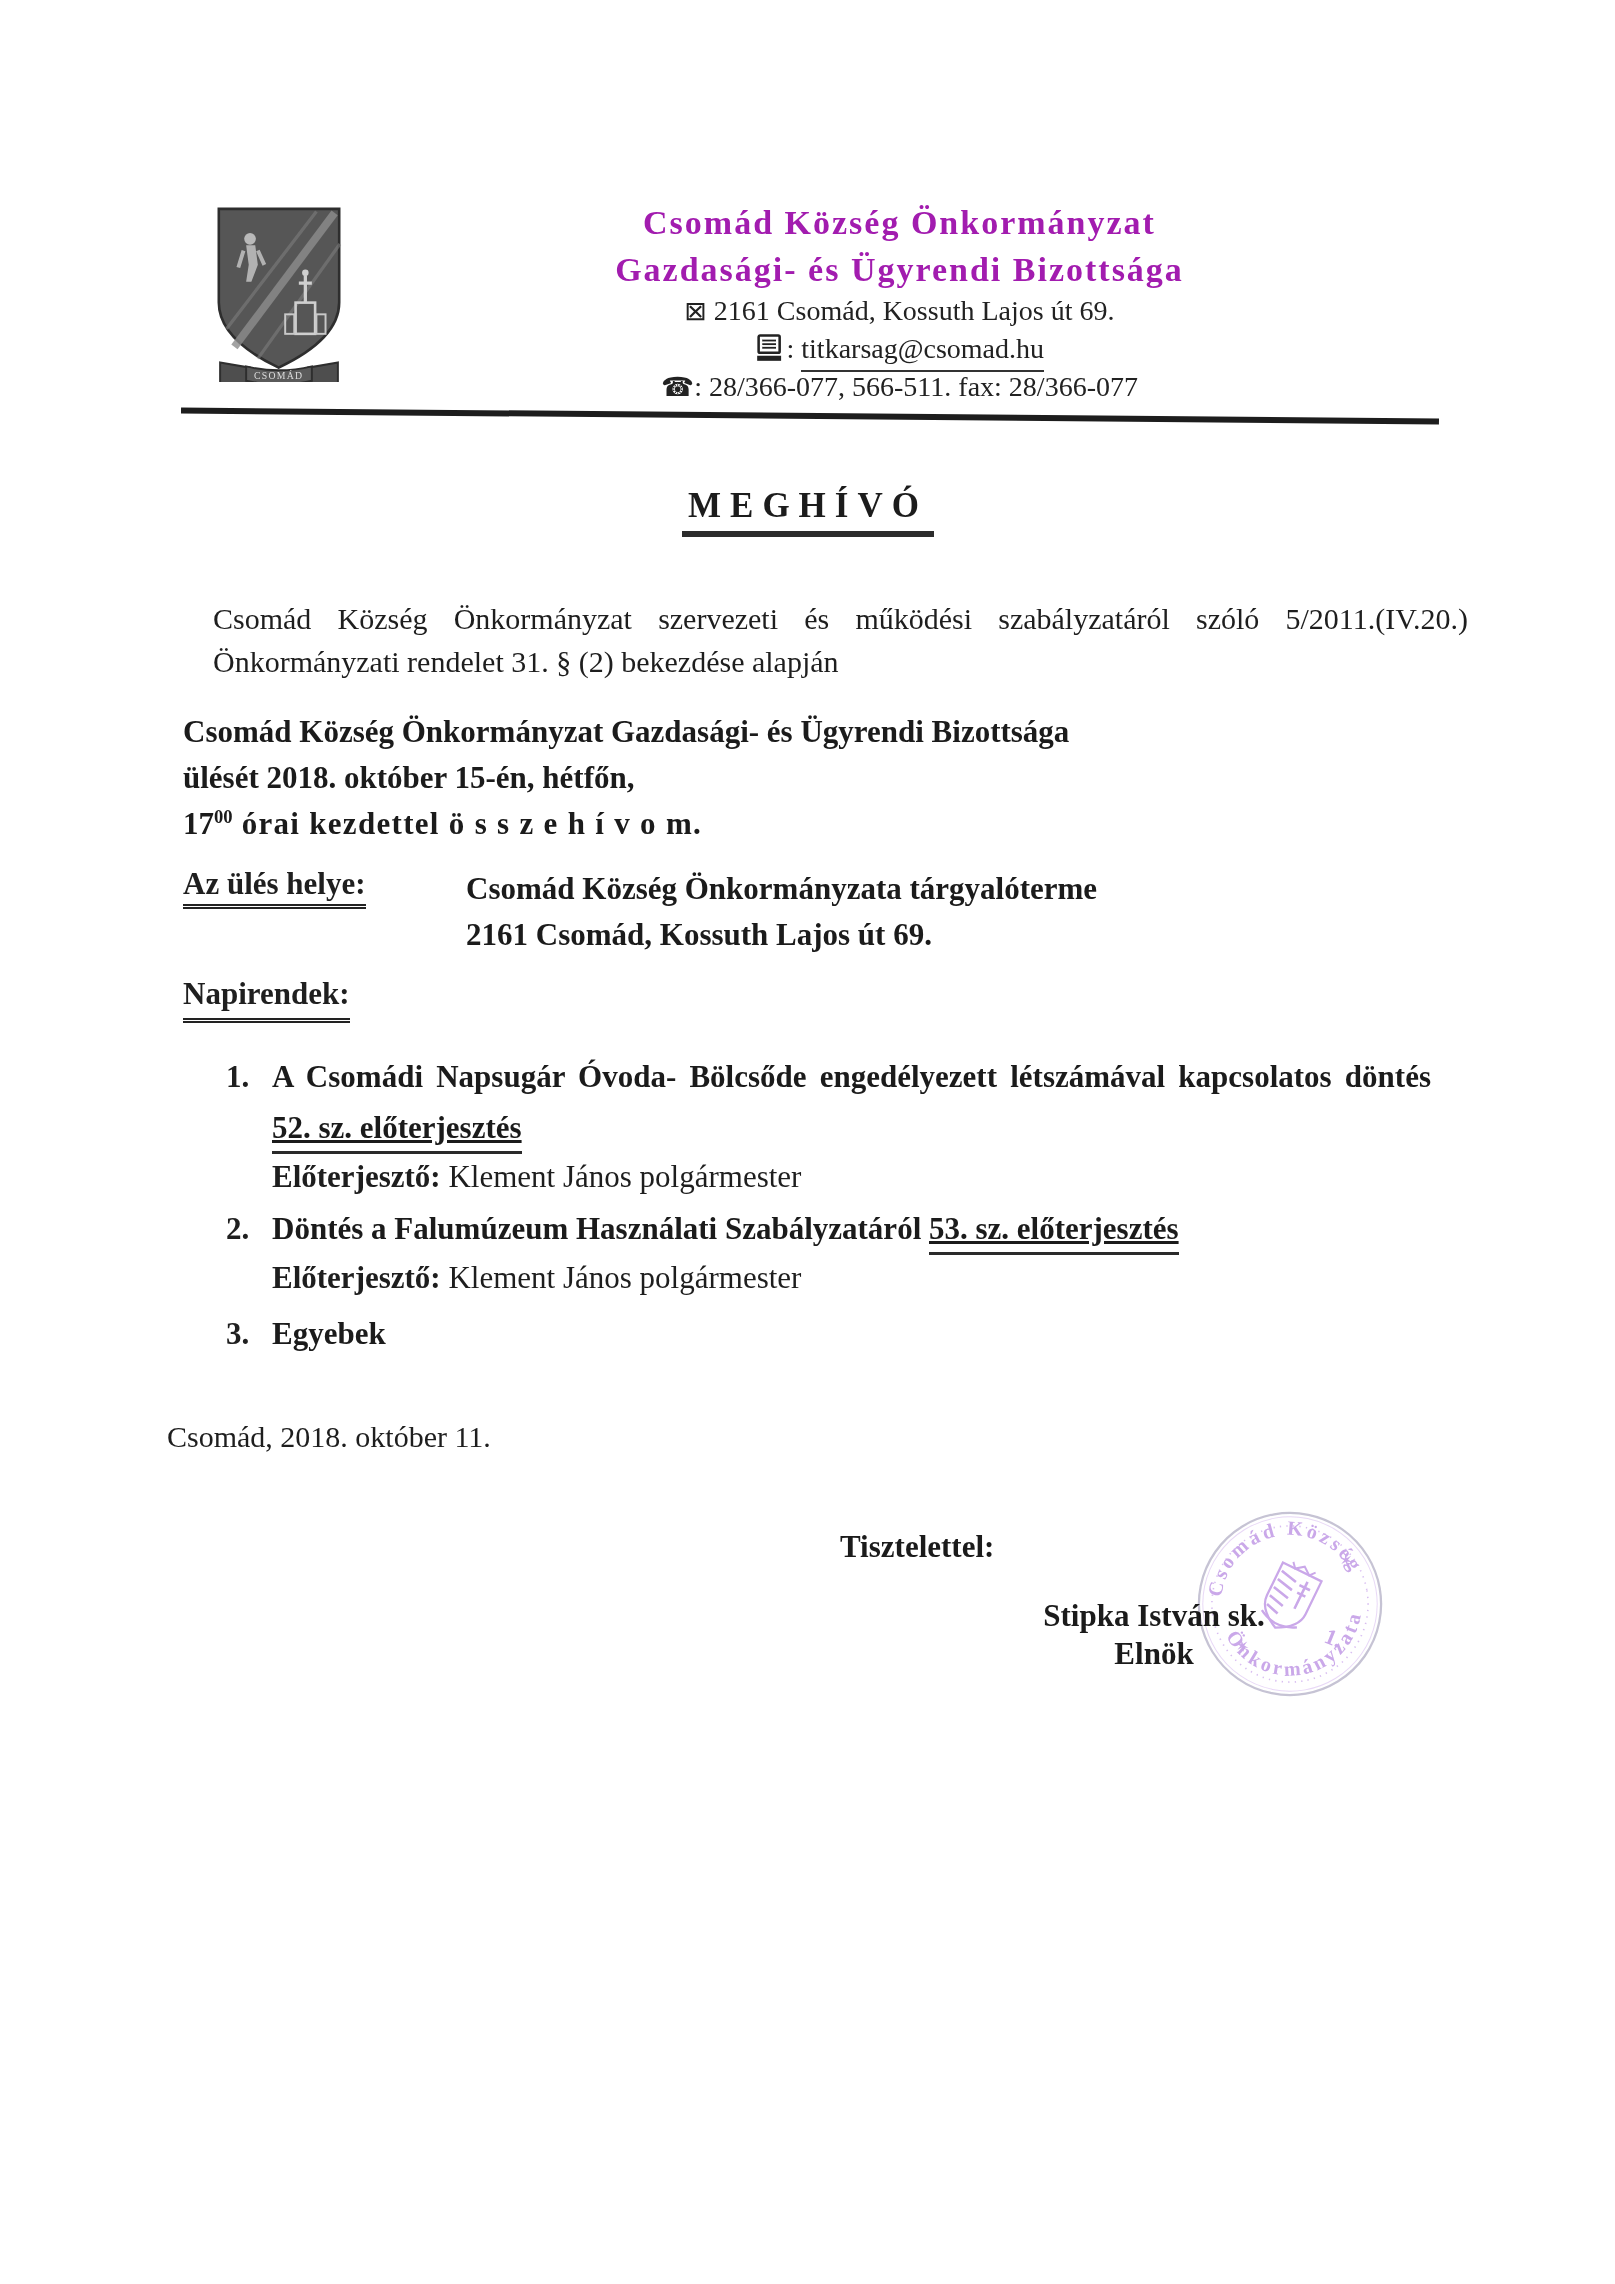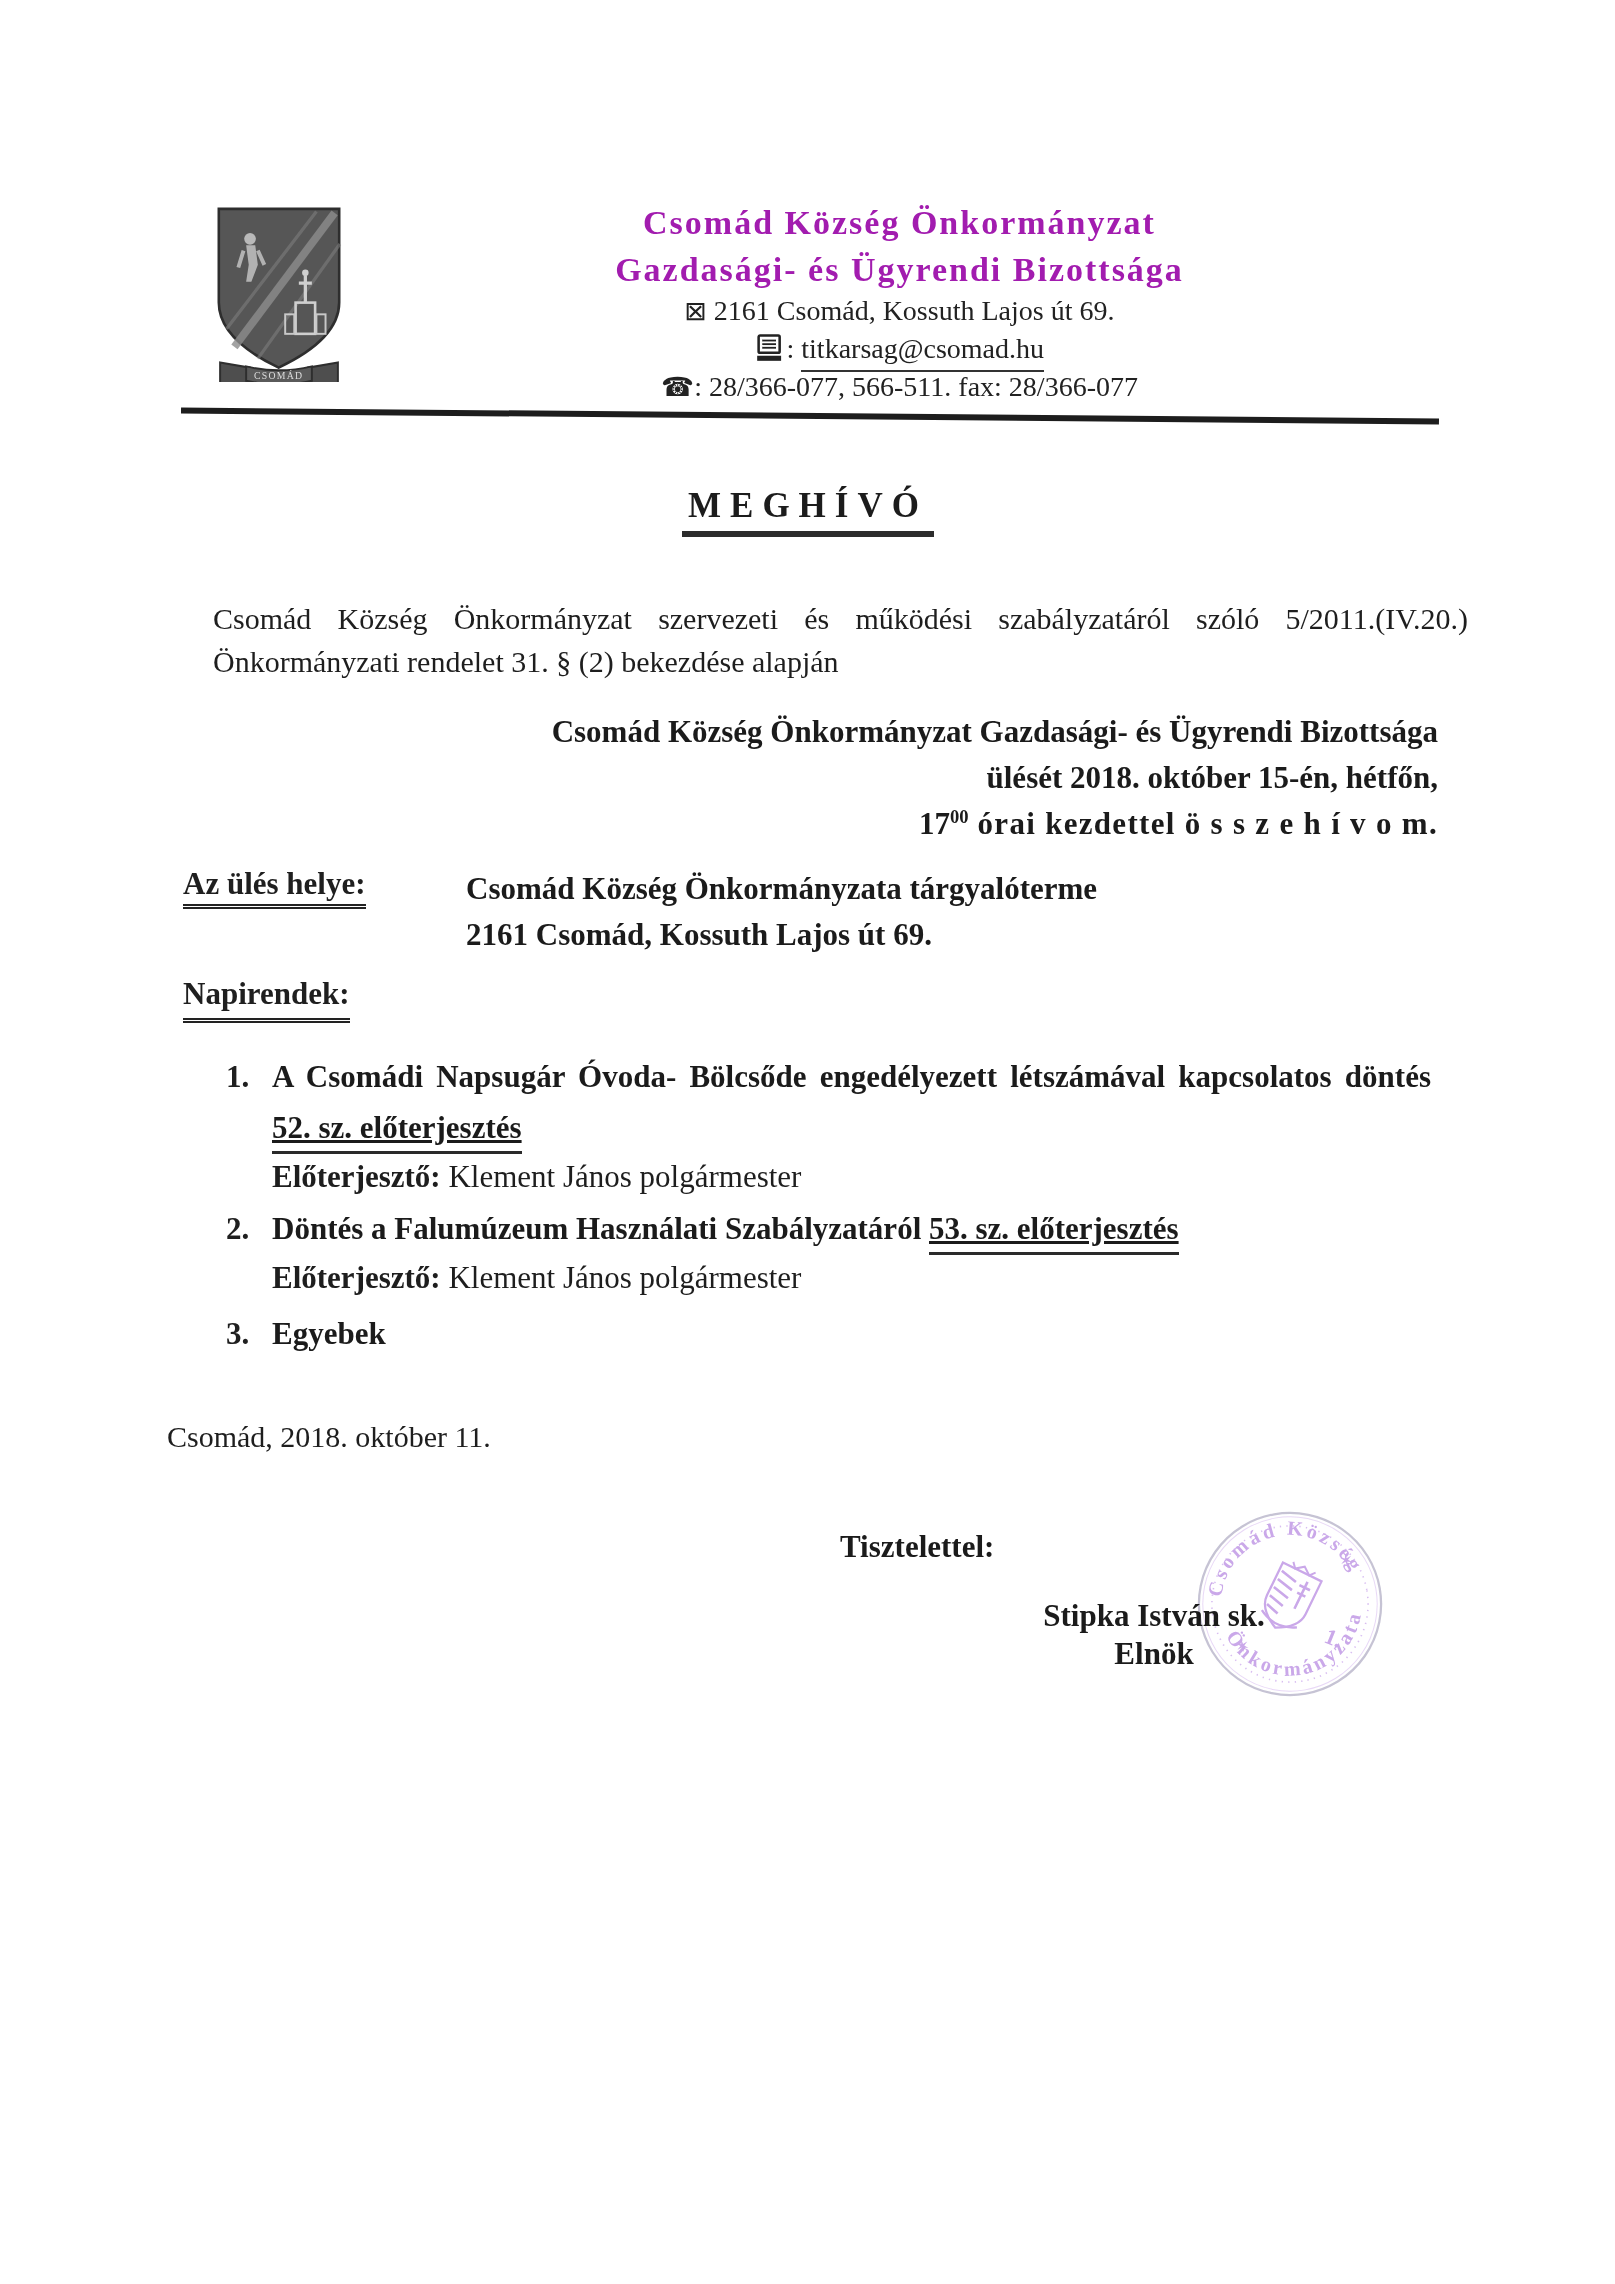--- a/index.html
+++ b/index.html
@@ -32,21 +32,21 @@
     display:inline-block;font-weight:bold;font-size:35px;letter-spacing:9px;
     padding:0 6.5px 5.2px 6.5px;border-bottom:6.5px solid #2c2c2c;color:#1c1c1c;text-align:center;
   }
   
   .intro{
     position:absolute;left:183px;top:597px;width:1255px;
     font-size:30px;line-height:43px;text-align:justify;color:#1e1e1e;margin-left:30px;
   }
   
   .summons{
-    position:absolute;left:183px;top:709px;width:1255px;text-align:right;
+    position:absolute;left:183px;top:709px;width:1255px;text-align:left;
     font-weight:bold;font-size:31px;line-height:46px;color:#1b1b1b;
   }
   .summons sup{font-size:60%;vertical-align:super;line-height:0;}
   .spaced{letter-spacing:1.3px;}
   
   .venue-label{
     position:absolute;left:183px;top:866px;
     font-weight:bold;font-size:31px;
     border-bottom:5.2px double #222;padding-bottom:2px;
   }

